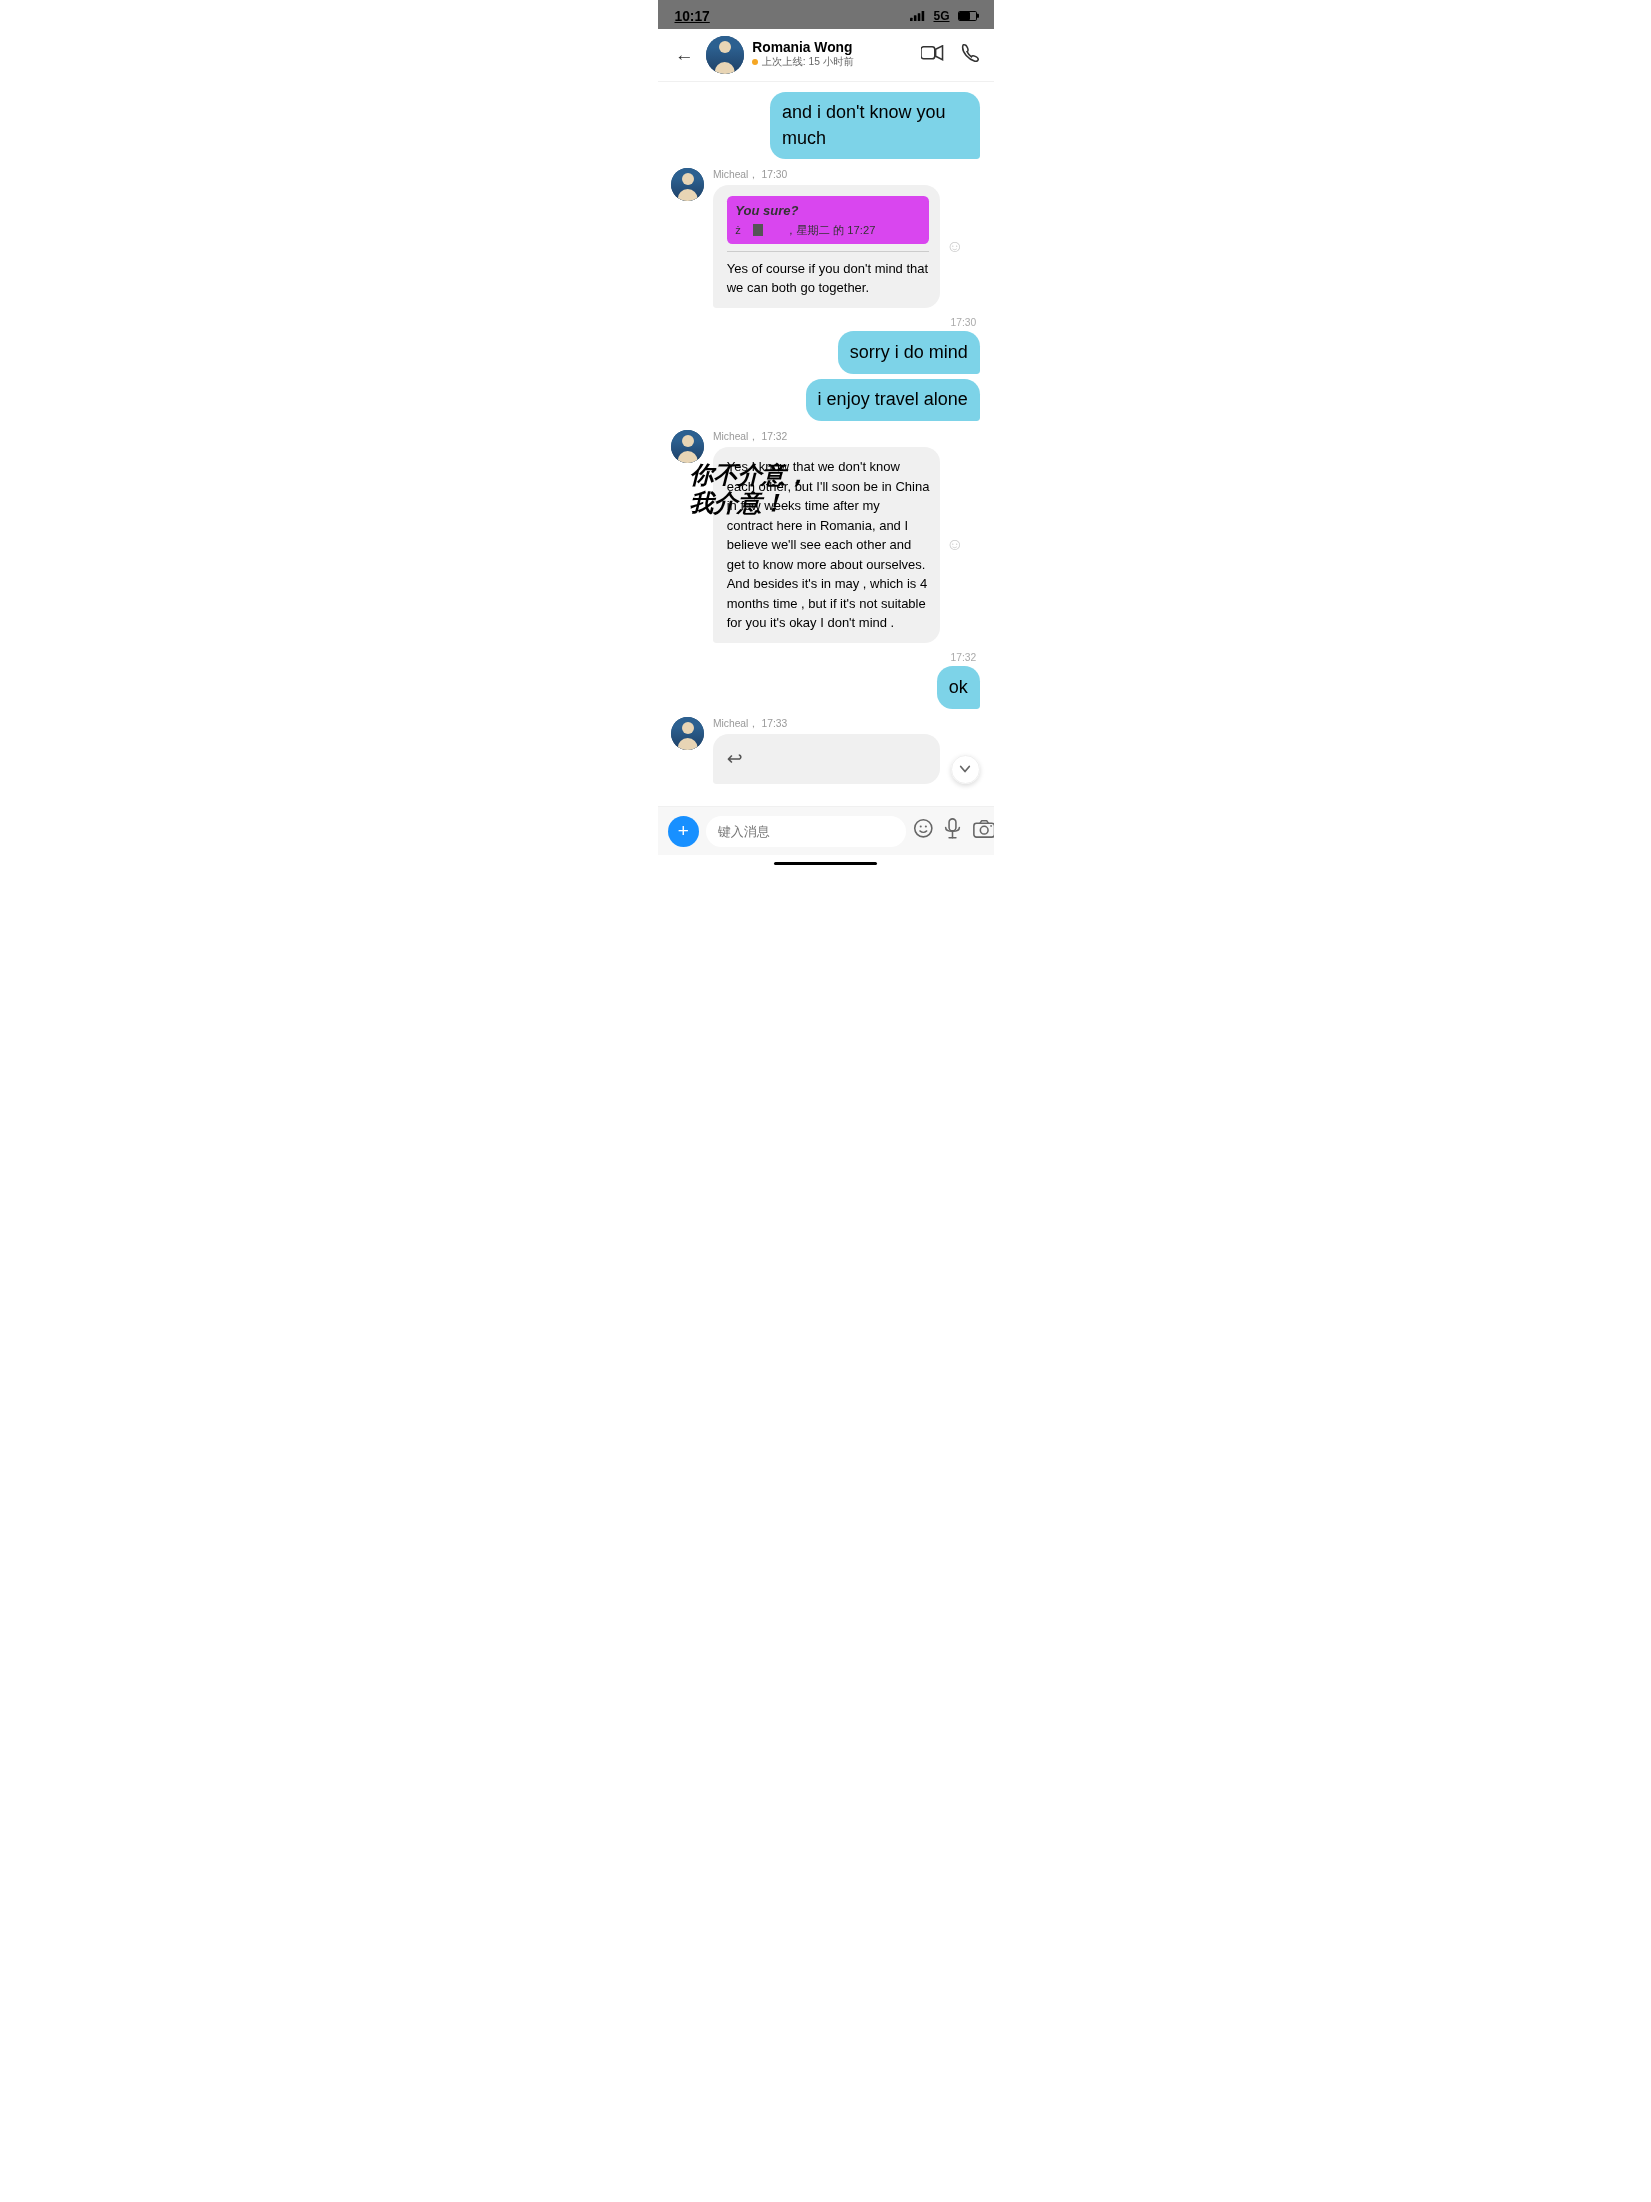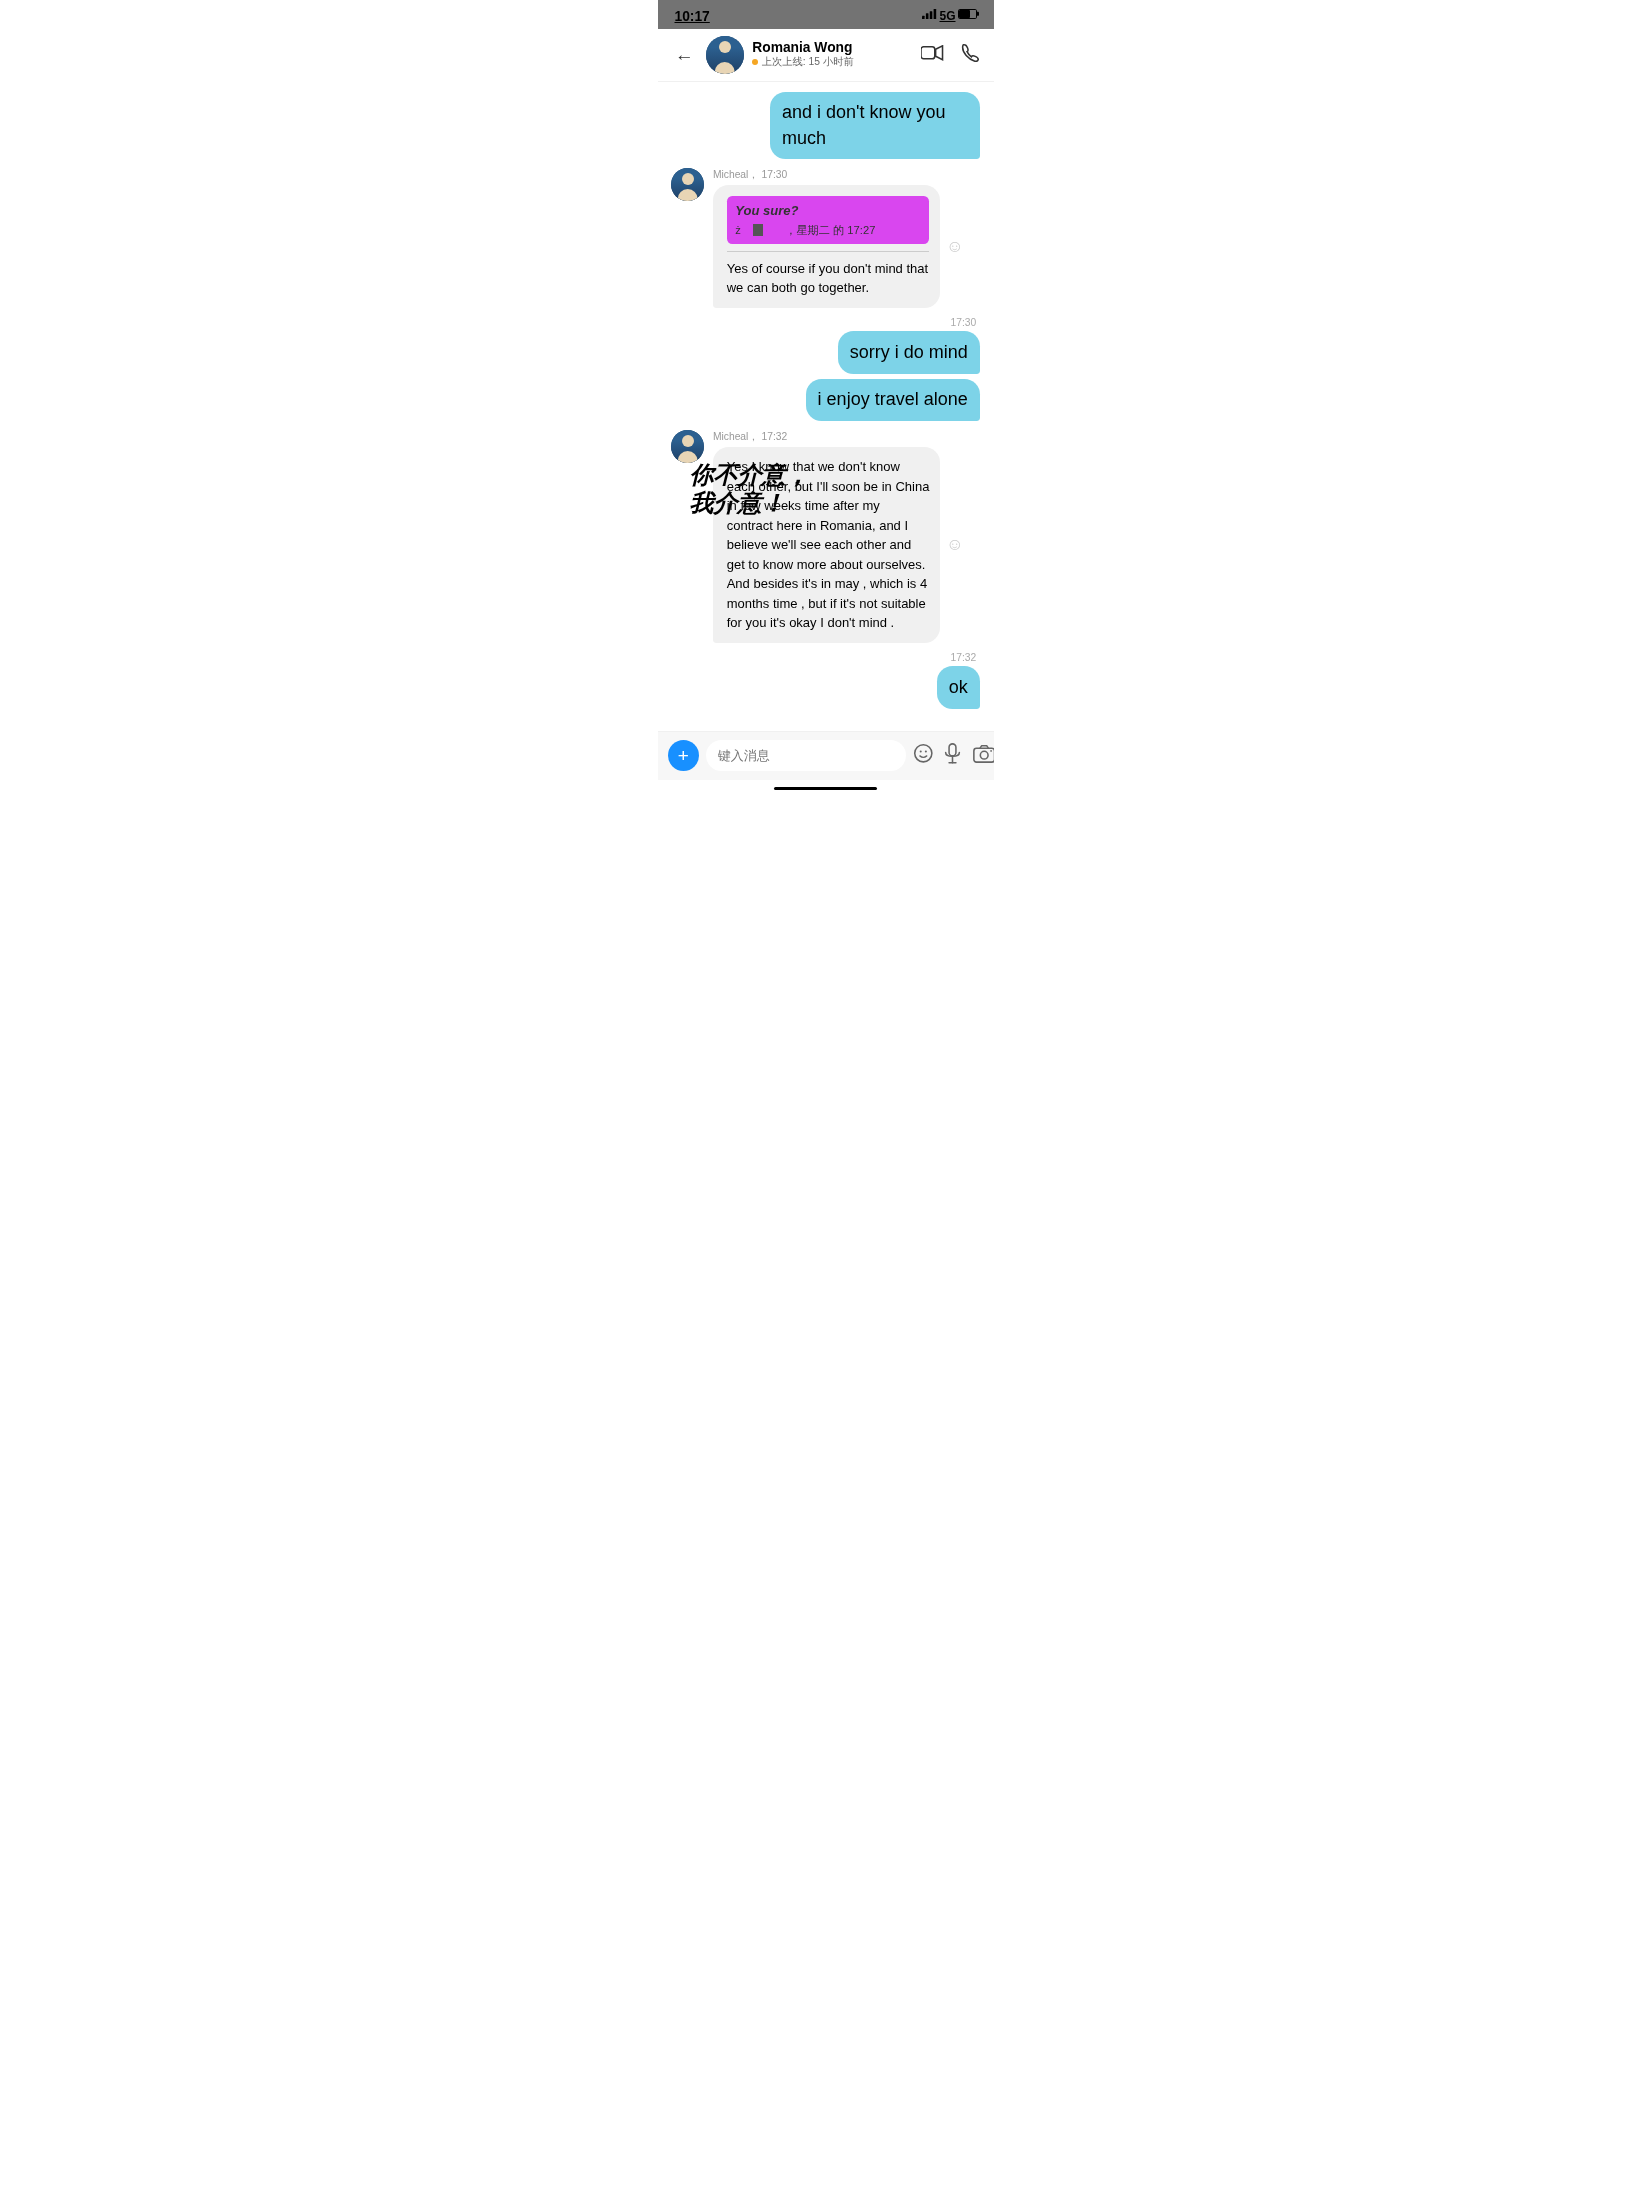--- a/index.html
+++ b/index.html
@@ -24,21 +24,22 @@
       background: #737373;
       text-decoration: underline;
     }
     .status-time {
       font-size: 13.8px;
       font-weight: 600;
       color: #000;
     }
     .status-icons {
       display: flex;
-      gap: 2px;
+      align-items: center;
+      gap: 8px;
       font-size: 11.2px;
       color: #000;
     }
     .battery-icon {
       display: inline-block;
       width: 19px;
       height: 9.5px;
       border: 1.3px solid #000;
       border-radius: 1.7px;
       position: relative;
@@ -458,20 +459,40 @@
 
   <div style="margin-top:8.6px;">
     <div class="timestamp-center">17:32</div>
     <div class="msg-sent">
       <div class="bubble-sent" style="min-width:34px;text-align:center;">
         <span>ok</span>
       </div>
     </div>
   </div>
 
+  <div class="msg-received msg-received-wrapper" style="margin-top:8.6px;position:relative;">
+    <div class="avatar-small">
+      <div class="avatar-person"></div>
+    </div>
+    <div class="msg-received-content">
+      <div class="msg-meta">
+        <span>Micheal，</span>
+        <span>17:33</span>
+      </div>
+      <div class="bubble-received" style="min-width:52px;min-height:34px;display:flex;align-items:center;">
+        <span style="font-size:19px;color:#555;">↩</span>
+      </div>
+    </div>
+
+    <div class="scroll-down" style="position:absolute;right:0;bottom:0;">
+      <svg width="12" height="12" viewBox="0 0 14 14">
+        <polyline points="2,4 7,10 12,4" fill="none" stroke="#666" stroke-width="2" stroke-linecap="round" stroke-linejoin="round"></polyline>
+      </svg>
+    </div>
+  </div>
 
 </div>
 
 <div class="input-bar">
   <div class="input-add-btn">
     <span>+</span>
   </div>
   <input class="input-field" type="text" placeholder="键入消息" style="">
   <div class="input-icons">
     <span class="input-icon">

